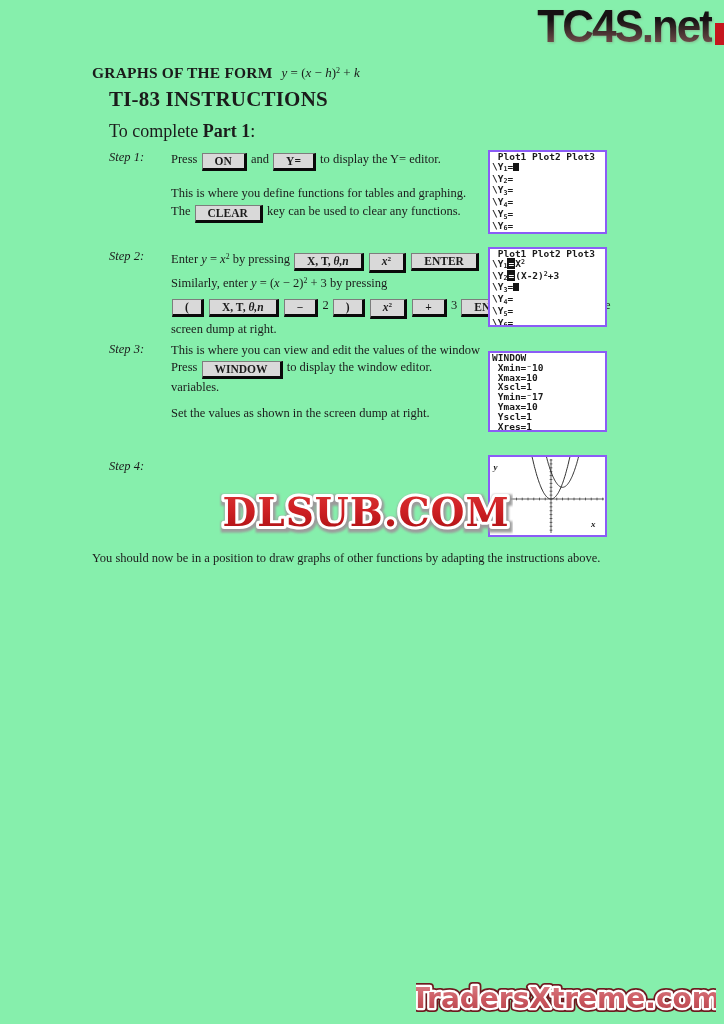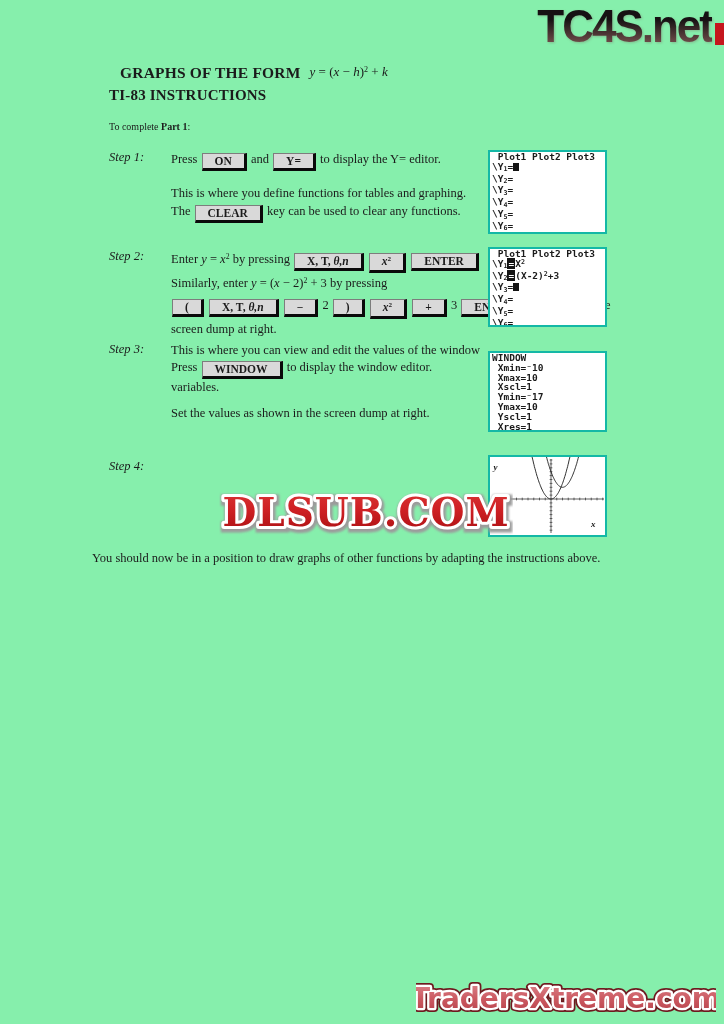--- a/index.html
+++ b/index.html
@@ -8,25 +8,25 @@
 
   
   .wm-top{position:absolute;top:0px;right:12px;font-family:"Liberation Sans",sans-serif;
     font-weight:bold;font-size:44px;letter-spacing:-2px;line-height:52px;
     background:linear-gradient(180deg,#161113 38%,#8d615c 96%);
     -webkit-background-clip:text;background-clip:text;color:#2a2022;-webkit-text-fill-color:transparent;
     transform:scaleY(1.05);filter:drop-shadow(1px 1px 1px rgba(120,80,80,.3));}
   .red-sliver{position:absolute;right:0;top:23px;width:9px;height:22px;background:#c5161d;}
 
   
-  .title-row{position:absolute;left:120px;top:64px;display:flex;align-items:flex-start;gap:9px;}
+  .title-row{position:absolute;left:92px;top:64px;display:flex;align-items:center;gap:9px;}
   .doc-title{font-size:15.5px;font-weight:bold;letter-spacing:.2px;}
   .title-formula{font-size:13px;}
-  .subtitle{position:absolute;left:109px;top:87px;font-size:15px;font-weight:bold;letter-spacing:.2px;}
-  .intro{position:absolute;left:109px;top:121px;font-size:10px;}
+  .subtitle{position:absolute;left:109px;top:87px;font-size:21px;font-weight:bold;letter-spacing:.2px;}
+  .intro{position:absolute;left:109px;top:121px;font-size:18px;}
 
   
   .step{position:absolute;left:109px;width:385px;font-size:12.5px;}
   .step-label{position:absolute;left:0;top:0;font-style:italic;}
   .step-body{margin-left:62px;}
   .line{white-space:nowrap;}
   #step-1{top:150px}#step-1 .line{line-height:18px}
   #step-2{top:249px}#step-2 .line{line-height:20px}
   #step-3{top:342px}#step-3 .line{line-height:17px}
   #step-4{top:459px}#step-4 .line{line-height:19px}
@@ -36,21 +36,21 @@
   sup{font-size:62%;vertical-align:baseline;position:relative;top:-0.55em;}
   sub{font-size:66%;vertical-align:baseline;position:relative;top:0.28em;}
   i{font-style:italic;}
 
   
   .key{display:inline-block;background:#d9d9d9;border:1px solid #7d7d7d;
     border-right:3px solid #0a0a0a;border-bottom:3px solid #0a0a0a;
     padding:0 12px;font-weight:bold;font-size:11.5px;line-height:14px;vertical-align:-2px;margin:0 1px;}
 
   
-  .screen{position:absolute;left:488px;width:119px;border:2px solid #14b8a6;background:#fff;
+  .screen{position:absolute;left:488px;width:119px;border:2px solid #8b5cf6;background:#fff;
     box-sizing:border-box;font-family:"DejaVu Sans Mono",monospace;font-weight:bold;
     font-size:9.5px;overflow:hidden;}
   .screen .row{line-height:9.8px;white-space:pre;padding-left:2px;}
   #screen-1{top:150px;height:84px}
   #screen-2{top:247px;height:80px}
   #screen-3{top:351px;height:81px}
   #screen-4{top:455px;height:82px;padding:0;}
   .screen sub{font-size:70%;top:0.25em;}
   .screen sup{font-size:70%;top:-0.35em;}
   .inv{background:#141414;color:#fff;padding:0 1px;}

